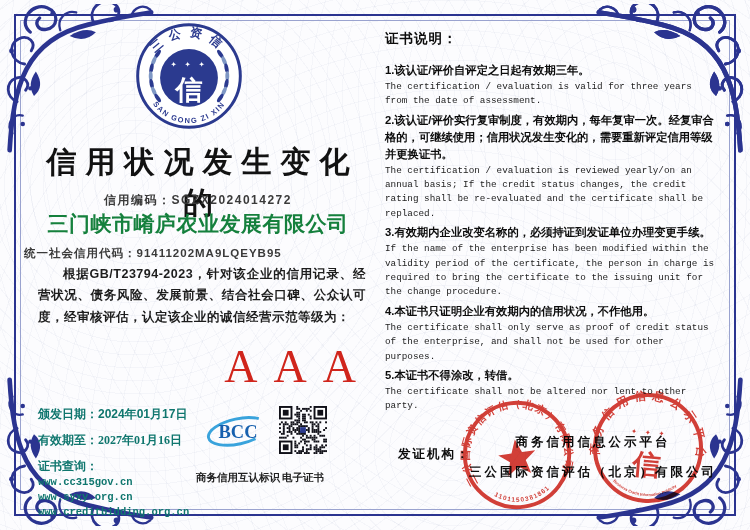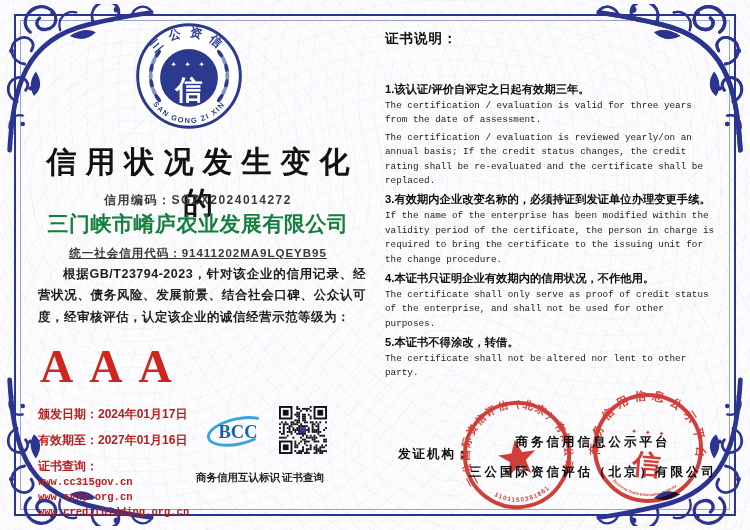--- a/index.html
+++ b/index.html
@@ -24,40 +24,40 @@
   .abs{position:absolute;z-index:3;}
   
   .badge{left:133px;top:20px;width:112px;height:112px;}
   .title{left:24px;top:142px;width:348px;text-align:center;padding-left:9px;box-sizing:border-box;
          font-family:"Liberation Serif","DejaVu Serif",serif;font-size:30px;font-weight:bold;
          color:#121212;letter-spacing:9px;}
   .credit-code{left:24px;top:192px;width:348px;text-align:center;font-size:12px;font-weight:bold;
          color:#3a3a3a;letter-spacing:1.5px;}
   .company{left:14px;top:210px;width:368px;text-align:center;font-size:21px;font-weight:bold;
          color:#15803d;letter-spacing:.5px;}
-  .uscc{left:24px;top:246px;width:348px;text-align:center;font-size:11.5px;font-weight:bold;
-         color:#3a3a3a;letter-spacing:1px;text-decoration:underline;}
+  .uscc{left:24px;top:246px;width:348px;font-size:11.5px;font-weight:bold;
+         color:#3a3a3a;letter-spacing:1px;}
   .body-par{left:38px;top:264px;width:328px;font-size:12.5px;font-weight:bold;color:#1d1d1d;
          line-height:1.7;text-align:justify;text-indent:2em;letter-spacing:.5px;}
-  .rating{left:24px;top:340px;width:348px;text-align:left;padding-left:16px;box-sizing:border-box;
-         font-family:"Liberation Serif","DejaVu Serif",serif;font-size:46px;font-weight:bold;
+  .rating{left:24px;top:340px;width:348px;text-align:right;padding-left:16px;box-sizing:border-box;
+         font-family:"Liberation Serif","DejaVu Serif",serif;font-size:46px;font-weight:normal;
          color:#d0251c;letter-spacing:16px;}
-  .meta-row{left:38px;font-size:12px;font-weight:bold;color:#b91c1c;display:flex;}
+  .meta-row{left:38px;font-size:12px;font-weight:bold;color:#0f766e;display:flex;}
   .meta-row .lbl{white-space:nowrap;}
-  .r1{top:406px;} .r2{top:432px;} .r3{top:458px;flex-direction:column;}
+  .r1{top:406px;} .r2{top:432px;font-family:Liberation Serif, serif;} .r3{top:458px;flex-direction:column;}
   .urls{font-family:"Liberation Mono","DejaVu Sans Mono",monospace;font-size:10.5px;font-weight:bold;
         line-height:15px;}
   .bcc-logo{left:204px;top:412px;width:68px;height:38px;}
   .bcc-caption{left:188px;top:471px;width:100px;text-align:center;font-size:10.5px;font-weight:bold;color:#222;}
   .qr{left:279px;top:406px;width:48px;height:48px;}
   .qr-caption{left:277px;top:471px;width:52px;text-align:center;font-size:10.5px;font-weight:bold;color:#222;}
 
   
   .notes{left:385px;top:30px;width:333px;}
-  .notes-heading{font-size:13.5px;font-weight:bold;color:#0c0c0c;letter-spacing:1px;margin-bottom:33px;}
+  .notes-heading{font-size:13.5px;font-weight:bold;color:#0c0c0c;letter-spacing:1px;margin-bottom:14px;}
   .note-zh{font-size:11.3px;font-weight:bold;color:#0c0c0c;line-height:1.5;}
   .note-en{font-family:"Liberation Mono","DejaVu Sans Mono",monospace;font-size:9.3px;color:#222;
            line-height:1.55;margin:1px 0 3px;}
   .issuer-label{left:398px;top:446px;font-size:12.5px;font-weight:bold;color:#0c0c0c;letter-spacing:2px;}
   .issuer-lines{left:466px;top:434px;width:254px;text-align:center;font-size:12.5px;font-weight:bold;
                 color:#0c0c0c;letter-spacing:3px;z-index:3;}
   .issuer-lines .l1{margin-bottom:13px;}
   .stamp{position:absolute;z-index:4;opacity:.88;mix-blend-mode:multiply;}
   .stamp svg{width:100%;height:100%;}
   .stamp-left{left:458px;top:396px;width:118px;height:118px;transform:rotate(-8deg);}
@@ -389,26 +389,27 @@
         <rect x="3.68" y="3.68" width="5.5200000000000005" height="5.5200000000000005" fill="#101018"></rect>
         <rect x="33.120000000000005" y="0" width="12.88" height="12.88" fill="#101018"></rect>
         <rect x="34.96" y="1.84" width="9.200000000000001" height="9.200000000000001" fill="#ffffff"></rect>
         <rect x="36.800000000000004" y="3.68" width="5.5200000000000005" height="5.5200000000000005" fill="#101018"></rect>
         <rect x="0" y="33.120000000000005" width="12.88" height="12.88" fill="#101018"></rect>
         <rect x="1.84" y="34.96" width="9.200000000000001" height="9.200000000000001" fill="#ffffff"></rect>
         <rect x="3.68" y="36.800000000000004" width="5.5200000000000005" height="5.5200000000000005" fill="#101018"></rect>
         <rect x="20.240000000000002" y="20.240000000000002" width="5.5200000000000005" height="5.5200000000000005" fill="#2b3a8f"></rect>
       </svg>
   </div>
-  <div class="abs qr-caption">证书查询</div>
+  <div class="abs qr-caption">电子证书</div>
 
   <div class="abs notes">
     <div class="notes-heading">证书说明：</div>
     <div class="note-zh">1.该认证/评价自评定之日起有效期三年。</div>
     <div class="note-en">The certification / evaluation is valid for three years from the date of assessment.</div>
+    <div class="note-zh">2.该认证/评价实行复审制度，有效期内，每年复审一次。经复审合格的，可继续使用；信用状况发生变化的，需要重新评定信用等级并更换证书。</div>
     <div class="note-en">The certification / evaluation is reviewed yearly/on an annual basis; If the credit status changes, the credit rating shall be re-evaluated and the certificate shall be replaced.</div>
     <div class="note-zh">3.有效期内企业改变名称的，必须持证到发证单位办理变更手续。</div>
     <div class="note-en">If the name of the enterprise has been modified within the validity period of the certificate, the person in charge is required to bring the certificate to the issuing unit for the change procedure.</div>
     <div class="note-zh">4.本证书只证明企业有效期内的信用状况，不作他用。</div>
     <div class="note-en">The certificate shall only serve as proof of credit status of the enterprise, and shall not be used for other purposes.</div>
     <div class="note-zh">5.本证书不得涂改，转借。</div>
     <div class="note-en">The certificate shall not be altered nor lent to other party.</div>
   </div>
 
   <div class="abs issuer-label">发证机构：</div>

